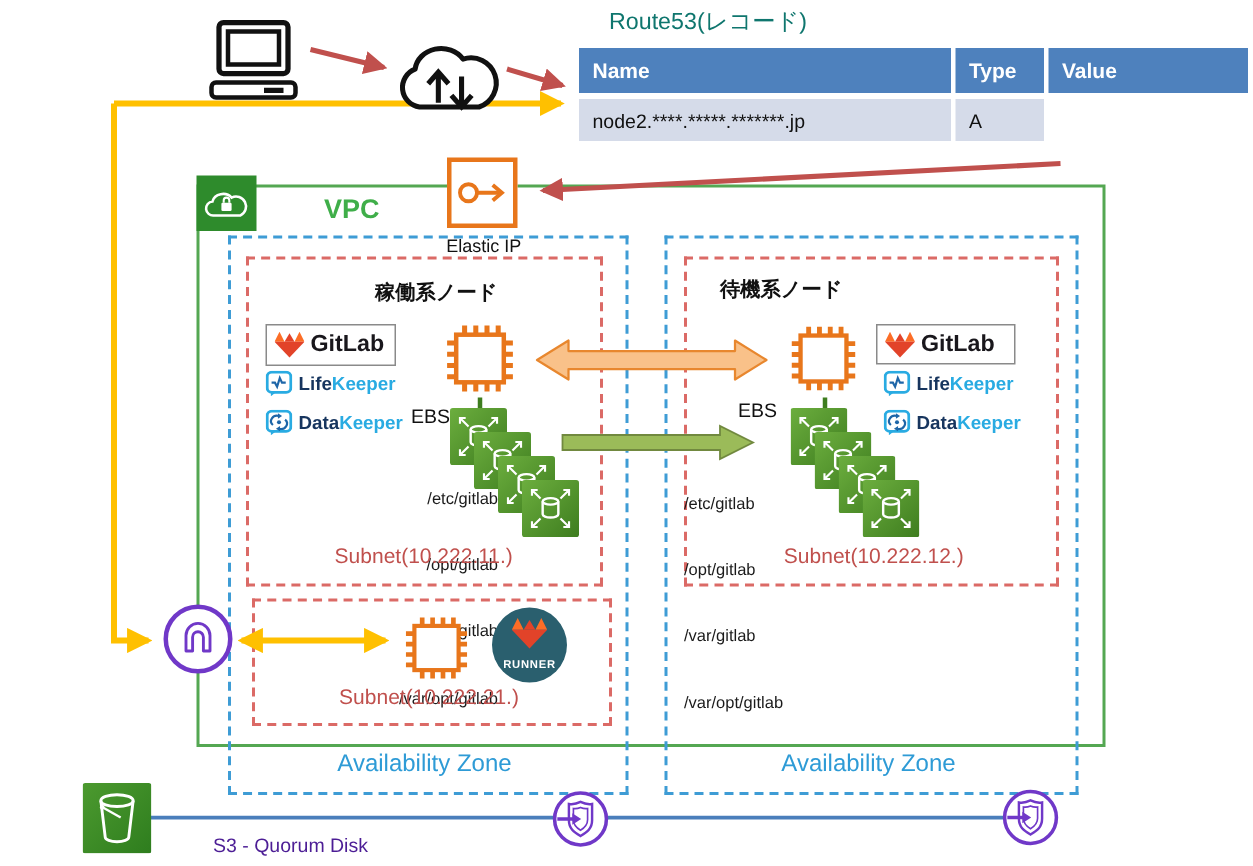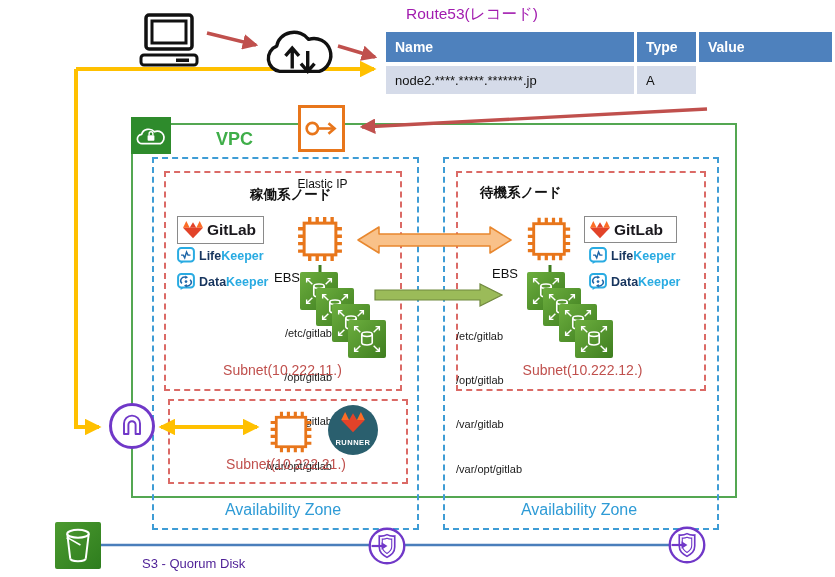--- a/index.html
+++ b/index.html
@@ -5,29 +5,29 @@
   html,body{margin:0;padding:0;background:#fff;}
   .stage{position:relative;width:835px;height:577px;background:#fff;overflow:hidden;
          font-family:"Liberation Sans",sans-serif;color:#111;}
   .abs{position:absolute;}
   .vpc-box{border:2px solid #54A752;}
   .az-box{border:2px dashed #3E9CD5;}
   .subnet-box{border:2px dashed #DB6A66;}
   .az-label{color:#2E9BD6;font-size:16px;text-align:center;}
   .subnet-label{color:#C0504D;font-size:14px;text-align:center;}
   .node-title{font-size:13.5px;font-weight:bold;text-align:left;color:#111;}
-  .small-label{font-size:12.5px;color:#111;margin-top:20px;}
+  .small-label{font-size:12.5px;color:#111;}
   .paths{font-size:11px;line-height:14.8px;color:#1a1a1a;white-space:pre;}
   .paths.right{text-align:right;}
   .gitlab-box{display:flex;align-items:center;gap:4px;border:1px solid #8a8a8a;background:#fff;
               padding:0 5px;box-sizing:border-box;}
   .gitlab-word{font-size:15.5px;font-weight:bold;color:#19171c;}
   .keeper-row{display:flex;align-items:center;gap:4px;font-size:12.5px;font-weight:bold;}
   .k1{color:#17355E;} .k2{color:#29ABE2;}
-  .rt-title{font-size:15.5px;color:#a21caf;}
+  .rt-title{font-size:15.5px;color:#0f766e;}
   .rt-table{display:grid;grid-template-columns:248px 59px 133px;column-gap:3px;row-gap:4px;}
   .rt-h{background:#4E81BD;color:#fff;font-weight:bold;font-size:14px;height:30px;
         display:flex;align-items:center;padding-left:9px;box-sizing:border-box;}
   .rt-c{background:#D5DBE9;color:#111;font-size:13px;height:28px;
         display:flex;align-items:center;padding-left:9px;box-sizing:border-box;}
   .gw-circle{width:46px;height:46px;border:3px solid #7038C8;border-radius:50%;background:#fff;
              box-sizing:border-box;display:flex;align-items:center;justify-content:center;}
   .runner-circle{width:50px;height:50px;border-radius:50%;background:#2A5F6E;overflow:hidden;}
   .runner-word{position:absolute;left:0;right:0;top:33px;text-align:center;color:#fff;
                font-size:7.5px;font-weight:bold;letter-spacing:.5px;}

